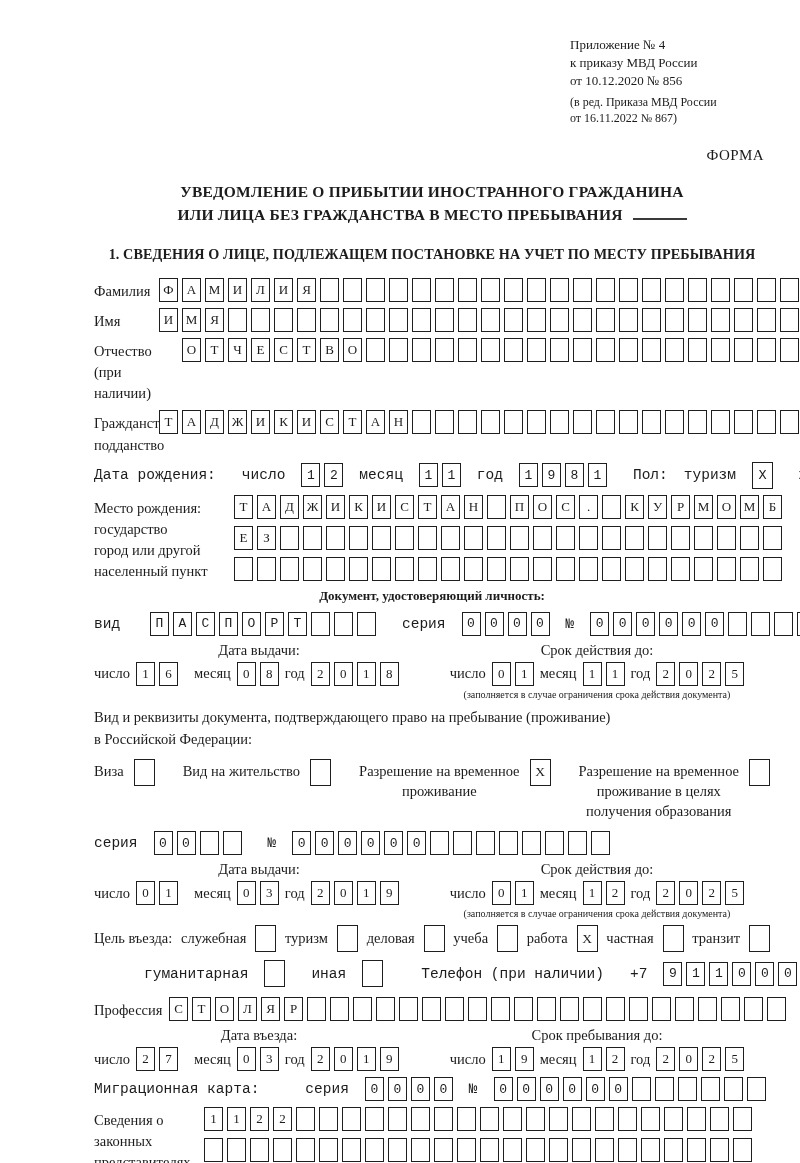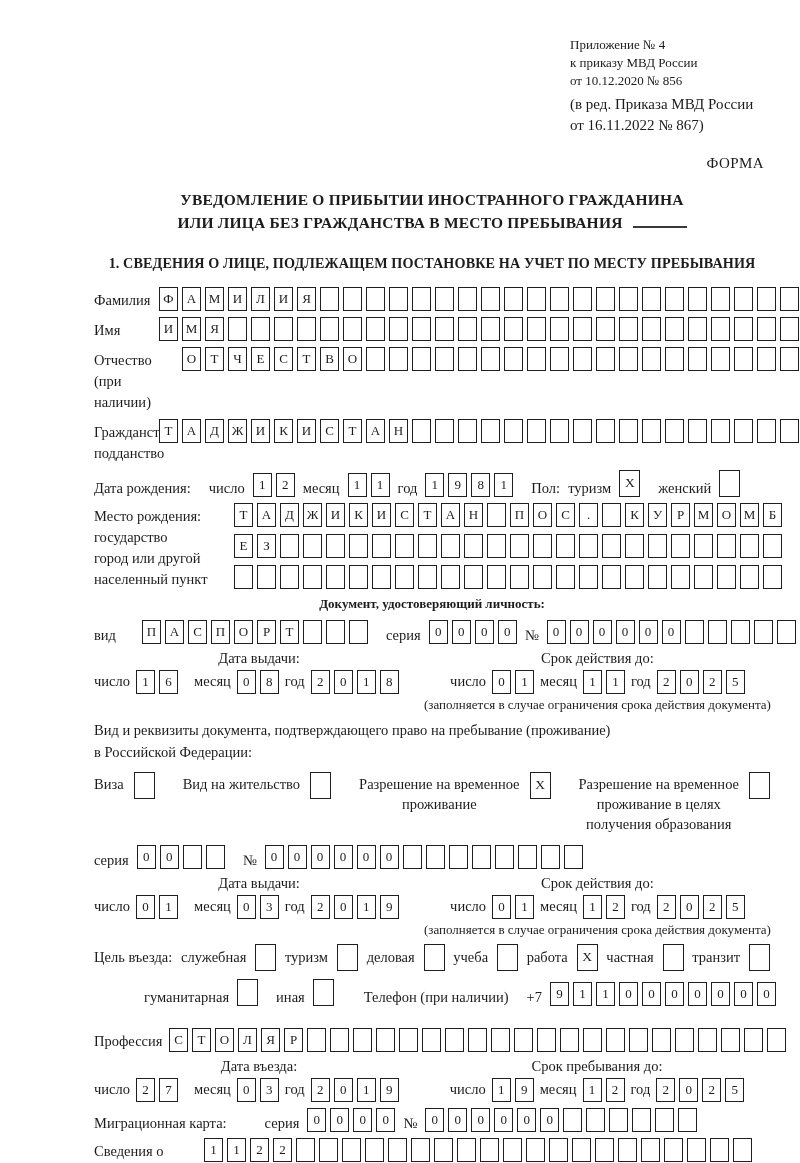--- a/index.html
+++ b/index.html
@@ -5,65 +5,65 @@
   * { margin:0; padding:0; box-sizing:border-box; }
   html,body { background:#ffffff; }
   body {
     width:800px; height:1163px;
     font-family:"Liberation Serif", serif;
     color:#1c1c1c; font-size:14.5px;
   }
   .page { width:800px; height:1163px; padding:36px 30px 0 94px; overflow:hidden; }
 
   .appendix { margin-left:auto; width:200px; font-size:13px; line-height:1.38; }
-  .appendix .apx-note { font-size:15px; margin-top:4px; }
+  .appendix .apx-note { font-size:12px; margin-top:4px; }
   .forma { text-align:right; font-weight:normal; font-size:15px; margin:20px 6px 16px 0; letter-spacing:.4px; }
 
   .title { text-align:center; font-weight:bold; font-size:15.5px; line-height:1.5; letter-spacing:.2px; }
   .blank-line { display:inline-block; width:54px; height:13px; border-bottom:2.5px solid #3a3a3a; margin-left:10px; }
 
   .section-title { text-align:center; font-weight:bold; font-size:14.2px; margin:20px 0 15px 0; letter-spacing:.1px; }
 
   .row { display:flex; align-items:flex-start; margin-bottom:6px; }
   .lbl { flex:none; padding-top:3px; line-height:1.45; }
   .w65 { width:65px; } .w88 { width:88px; } .w140 { width:140px; } .w75 { width:75px; } .w110 { width:110px; }
 
   .cells { display:flex; gap:4px; flex:none; }
   .cell {
     flex:none; width:19px; height:24px; border:1.7px solid #1f1f1f;
     display:flex; align-items:center; justify-content:center;
     font-size:13px; background:#fff;
   }
   .boxes .cell { width:21px; height:27px; font-size:13.5px; }
   .cellcol { display:flex; flex-direction:column; gap:7px; }
 
-  .inline { display:flex; align-items:flex-end; gap:8px; flex-wrap:nowrap; }
+  .inline { display:flex; align-items:center; gap:16px; flex-wrap:nowrap;font-family:Liberation Mono, monospace; }
   .inline .word { flex:none; }
   .gap-l { margin-left:10px; }
 
   .center-bold { text-align:center; font-weight:bold; font-size:13px; margin:4px 0 8px 0; }
 
   .dates { display:flex; margin-bottom:6px; }
   .datecol.left { width:330px; flex:none; }
   .datecol.right { flex:1; }
   .datehead { text-align:center; margin-bottom:3px; }
   .dateline { display:flex; align-items:center; gap:6px; }
-  .datenote { font-size:13px; text-align:center; margin-top:3px; white-space:nowrap; }
+  .datenote { font-size:10px; text-align:center; margin-top:3px; white-space:nowrap; }
 
   .plain { line-height:1.55; }
 
   .permit-row { display:flex; justify-content:space-between; align-items:flex-start; margin:8px 0 10px 0;gap:8px; }
   .pt-item { display:flex; align-items:flex-start; gap:10px; }
   .pt-label { padding-top:4px; }
   .pt-multi { text-align:center; line-height:1.4; padding-top:2px; }
 
   .purpose-row { display:flex; justify-content:space-between; align-items:center; margin-bottom:8px; }
   .purpose-row .word { flex:none; }
 
-  .phone-row { padding-left:50px; margin-bottom:22px; }
+  .phone-row { padding-left:50px; margin-bottom:10px; }
 
   .reps { display:flex; margin-bottom:4px; }
 </style>
 </head>
 <body>
 
 <div class="page">
 
   <div class="appendix">
     <div>Приложение № 4</div>

